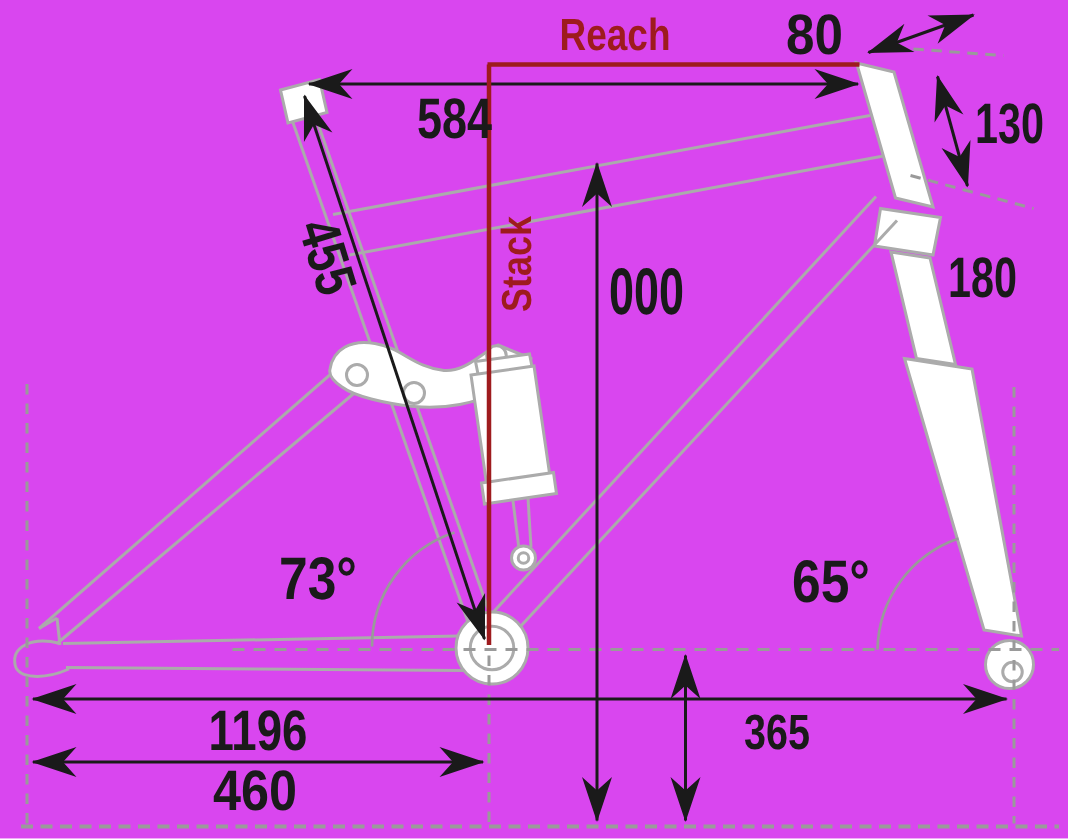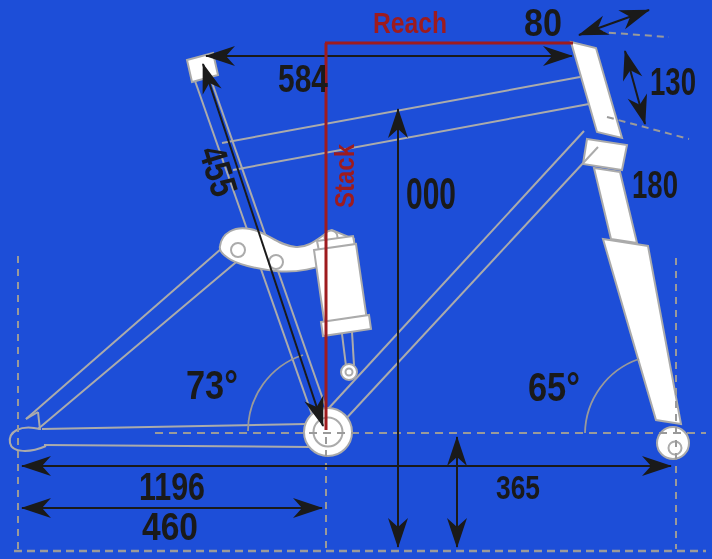--- a/index.html
+++ b/index.html
@@ -1,19 +1,19 @@
 <!DOCTYPE html>
 <html><head>
 <meta charset="utf-8">
 <style>
   html,body{margin:0;padding:0;background:#ffffff;}
   .stage{
     position:relative;
     width:712px;height:559px;
-    background:#1d4ed8;
+    background:#d946ef;
     overflow:hidden;
     font-family:"Liberation Sans", sans-serif;
   }
   svg text{
     font-family:"Liberation Sans", sans-serif;
     font-weight:bold;
   }
   .dim-text{ fill:#1a1a1a; }
   .red-text{ fill:#9e1b1e; }
 </style>

